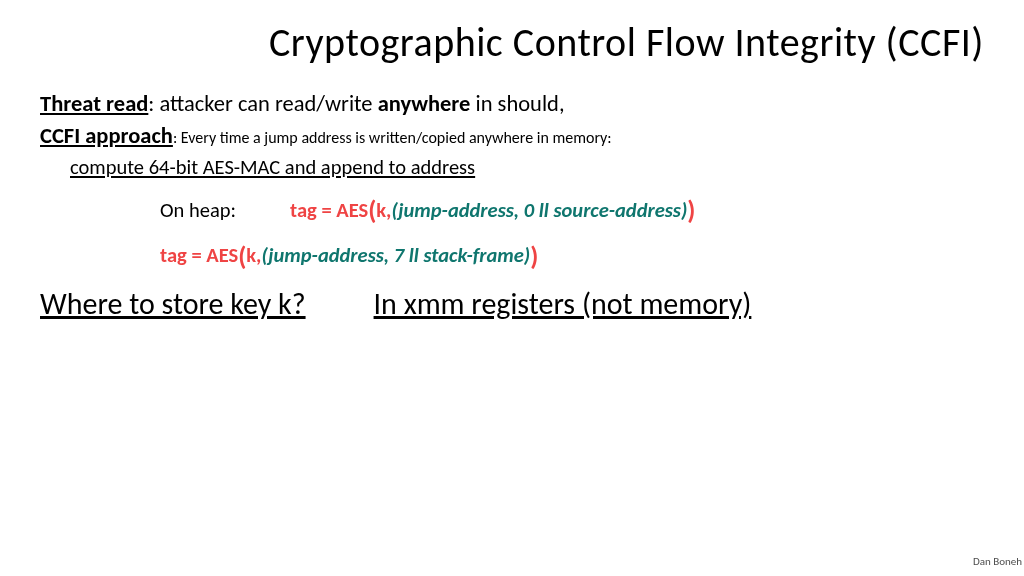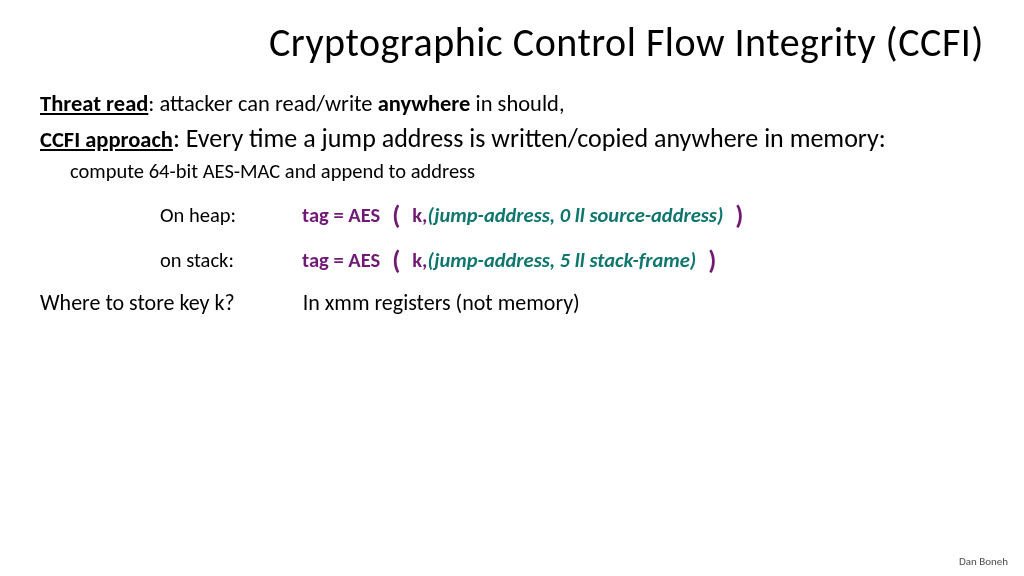--- a/index.html
+++ b/index.html
@@ -21,33 +21,33 @@
     }
     .body {
       font-size: 22.5px;
       line-height: 1.35;
     }
     .u { text-decoration: underline; }
     .b { font-weight: bold; }
     .para1 { margin-bottom: 2px; }
     .para1b { padding-left: 178px; margin-bottom: 30px; }
     .para2 { margin-bottom: 2px; }
-    .para2 .sm { font-size: 26px; }
-    .para2b { padding-left: 30px; font-size: 20.5px; margin-bottom: 12px; }
+    .para2 .sm { font-size: 16px; }
+    .para2b { padding-left: 30px; font-size: 20.5px; margin-bottom: 12px; text-decoration: underline; }
     .formula-row { padding-left: 120px; font-size: 20.5px; margin-bottom: 10px; display: flex; align-items: center; }
     .formula-row .loc { width: 130px; display: inline-block; }
-    .purple { color: #701a75; font-weight: bold; margin-left: 12px; }
+    .purple { color: #ef4444; font-weight: bold; }
     .red { color: #0f766e; font-weight: bold; font-style: italic; }
     .big-paren { font-size: 26px; font-weight: bold; }
     .para3 { margin-top: 26px; font-size: 20.5px; margin-bottom: 30px; }
-    .para4 { font-size: 22px; }
+    .para4 { font-size: 30px; text-decoration: underline; }
     .para4 .gap { display: inline-block; width: 68px; }
     .footer {
       position: absolute;
-      right: 16px;
+      right: 2px;
       bottom: 8px;
       font-size: 11px;
       color: #4d4d4d;
     }
   </style>
 </head>
 <body>
 
 <div class="title">Cryptographic Control Flow Integrity (CCFI)</div>
 
@@ -65,25 +65,24 @@
   <div class="formula-row">
     <span class="loc">On heap:</span>
     <span class="purple">tag =  AES</span>
       <span class="purple big-paren">(</span>
       <span class="purple">k,    </span>
       <span class="red">(jump-address,   0 ll source-address) </span>
       <span class="purple big-paren">)</span>
   </div>
 
   <div class="formula-row">
-    <span class="loc">on stack:</span>
     <span class="purple">tag =  AES</span>
       <span class="purple big-paren">(</span>
       <span class="purple">k,    </span>
-      <span class="red">(jump-address,   5 ll stack-frame) </span>
+      <span class="red">(jump-address,   7 ll stack-frame) </span>
       <span class="purple big-paren">)</span>
   </div>
 
 
   <div class="para4">
     <span>Where to store key k?</span><span class="gap"></span><span>In xmm registers   (not memory)</span>
   </div>
 
 </div>
 

